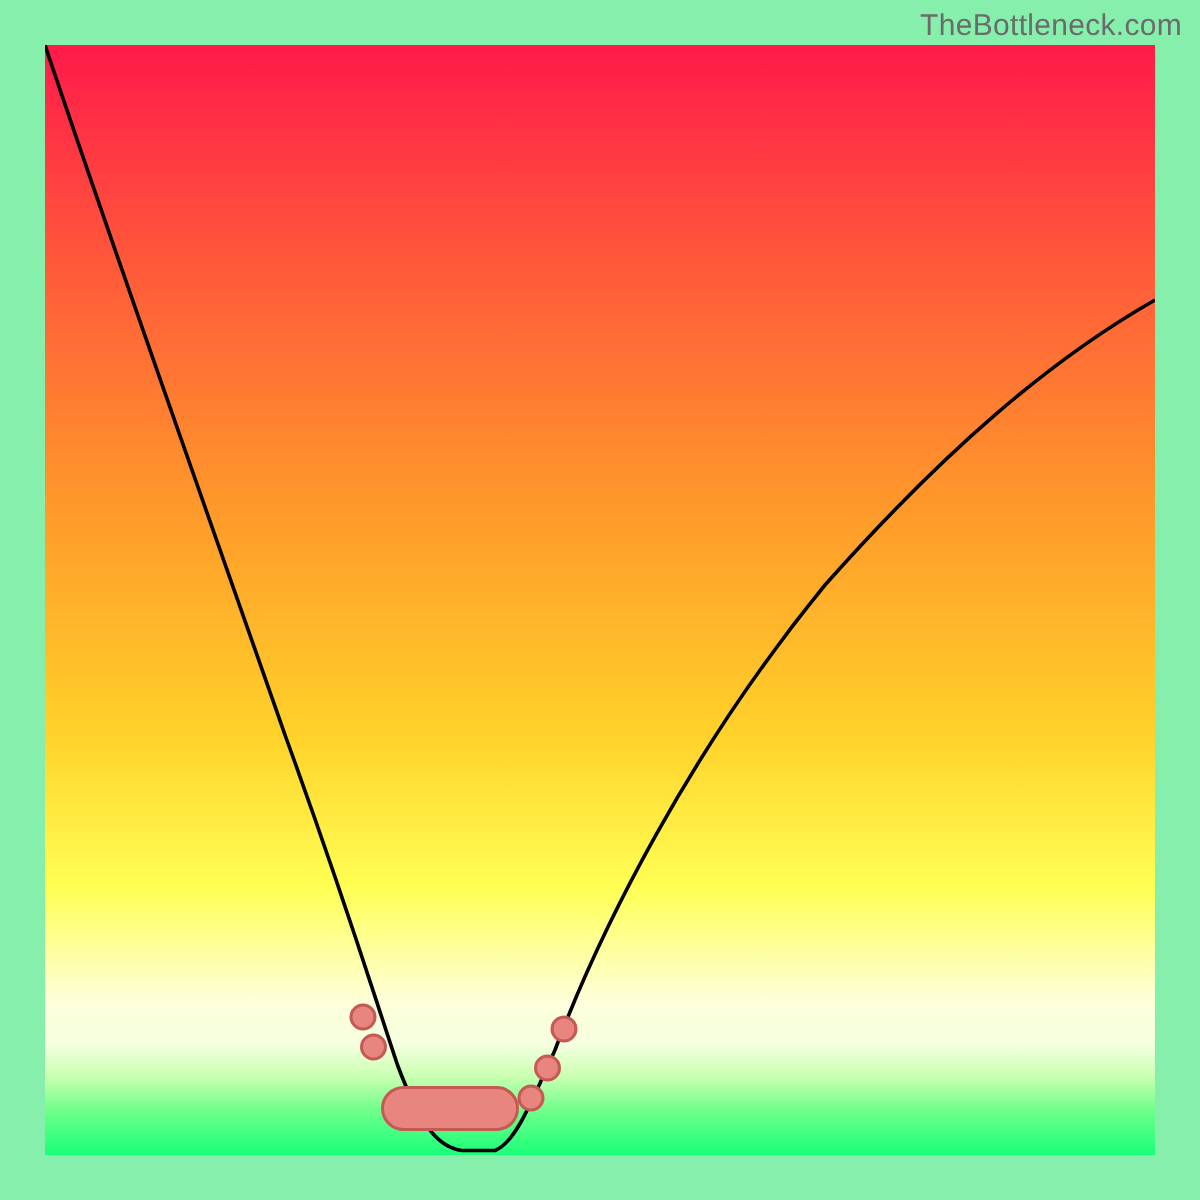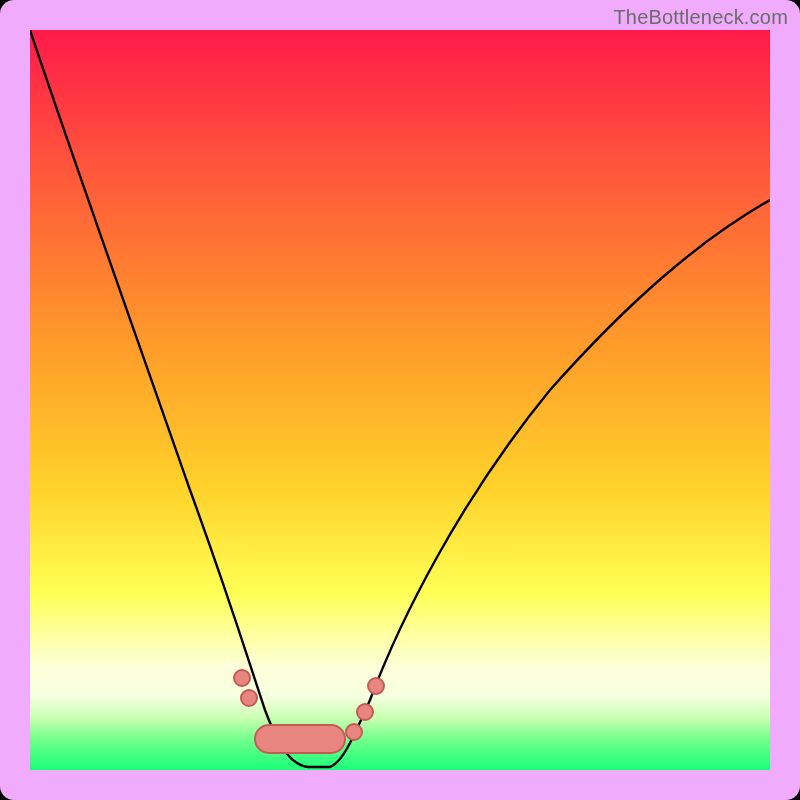--- a/index.html
+++ b/index.html
@@ -7,22 +7,21 @@
     padding: 0;
     width: 800px;
     height: 800px;
     background: #000;
     overflow: hidden;
     font-family: Arial, Helvetica, sans-serif;
   }
   .frame {
     position: absolute;
     inset: 0;
-    background: #f0abfc;
-    border-radius: 14px;
+    background: #86efac;
   }
   .plot {
     position: absolute;
     left: 30px;
     top: 30px;
     width: 740px;
     height: 740px;
     overflow: hidden;
   }
   .watermark {

